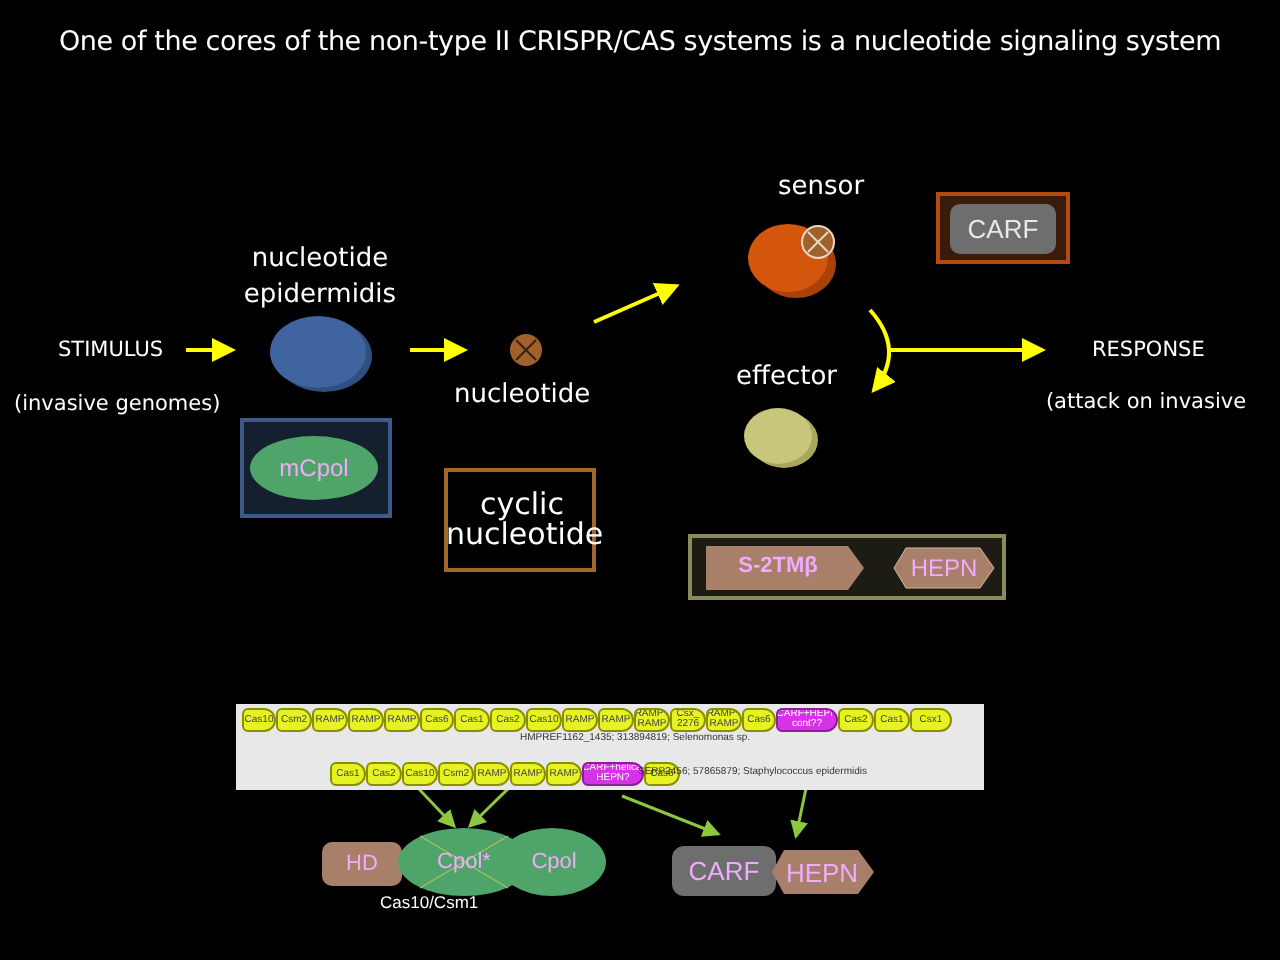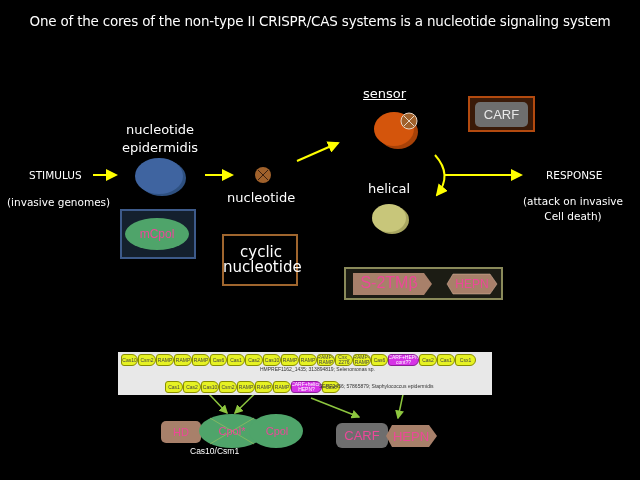--- a/index.html
+++ b/index.html
@@ -4,21 +4,21 @@
   <style>
     html, body { margin: 0; padding: 0; background: #000; }
     body { width: 640px; height: 480px; position: relative; overflow: hidden; font-family: "DejaVu Sans", sans-serif; color: #fff; }
     .abs { position: absolute; }
     .title { top: 13px; left: 0; width: 640px; text-align: center; font-size: 13.5px; color: #fff; letter-spacing: -0.2px; }
     .lbl { color: #fff; white-space: nowrap; }
     .small { font-size: 10.5px; }
     .med { font-size: 13px; }
     .center { text-align: center; }
     .svgwrap { position: absolute; left: 0; top: 0; }
-    .pill { position: absolute; display: flex; align-items: center; justify-content: center; color: #ec4899; font-family: "Liberation Sans", sans-serif; }
+    .pill { position: absolute; display: flex; align-items: center; justify-content: center; color: #f0abfc; font-family: "Liberation Sans", sans-serif; }
     .genebar { position: absolute; left: 118px; top: 352px; width: 374px; height: 43px; background: #e8e8e8; }
     .gene { position: absolute; height: 10px; background: #e6f223; border: 0.5px solid #8a8f00; border-radius: 3px 6px 6px 3px; font-size: 5px; color: #444; display: flex; align-items: center; justify-content: center; font-family: "Liberation Sans", sans-serif; line-height: 5px; text-align: center; overflow: hidden; }
     .gene.pink { background: #d633e6; color: #fff; border-color: #8a1f96; }
     .genecap { position: absolute; font-size: 5px; color: #333; font-family: "Liberation Sans", sans-serif; white-space: nowrap; }
   </style>
 </head>
 <body>
 
 <div class="abs title">One of the cores of the non-type II CRISPR/CAS systems is a nucleotide signaling system</div>
 
@@ -94,31 +94,30 @@
 <div class="abs lbl med center" style="left:120px; top:122px; width:80px;">nucleotide</div>
 <div class="abs lbl med center" style="left:120px; top:140px; width:80px;">epidermidis</div>
 <div class="pill" style="left:125px; top:226px; width:64px; height:16px; font-size:12px;">mCpol</div>
 
 <div class="abs lbl med" style="left:227px; top:190px;">nucleotide</div>
 <div class="abs lbl center" style="left:223px; top:245px; width:76px; font-size:15px; line-height:15px;">
   <div>cyclic</div>
   <div>nucleotide</div>
 </div>
 
-<div class="abs lbl med" style="left:363px; top:86px;text-decoration:underline;">sensor</div>
+<div class="abs lbl med" style="left:389px; top:86px;">sensor</div>
 <div class="pill" style="left:475px; top:102px; width:53px; height:25px; font-size:13px; color:#e8e8e8;">CARF</div>
 
-<div class="abs lbl med" style="left:368px; top:181px;">helical</div>
-<div class="pill" style="left:353px; top:273px; width:72px; height:20px; font-size:16px;">S-2TMβ</div>
+<div class="abs lbl med" style="left:368px; top:181px;">effector</div>
+<div class="pill" style="left:353px; top:273px; width:72px; height:20px; font-size:11px;font-weight:bold;">S-2TMβ</div>
 <div class="pill" style="left:449px; top:274px; width:46px; height:20px; font-size:12px;">HEPN</div>
 
 <div class="abs lbl small" style="left:546px; top:169px;">RESPONSE</div>
 <div class="abs lbl small center" style="left:518px; top:194px; width:110px; line-height:15px;">
   <div>(attack on invasive</div>
-  <div>Cell death)</div>
 </div>
 
 <div class="genebar">
   <div id="row1">
       <div class="gene" style="left: 3px; top: 2px; width: 15px;">Cas10</div>
       <div class="gene" style="left: 20px; top: 2px; width: 16px;">Csm2</div>
       <div class="gene" style="left: 38px; top: 2px; width: 16px;">RAMP</div>
       <div class="gene" style="left: 56px; top: 2px; width: 16px;">RAMP</div>
       <div class="gene" style="left: 74px; top: 2px; width: 16px;">RAMP</div>
       <div class="gene" style="left: 92px; top: 2px; width: 15px;">Cas6</div>

